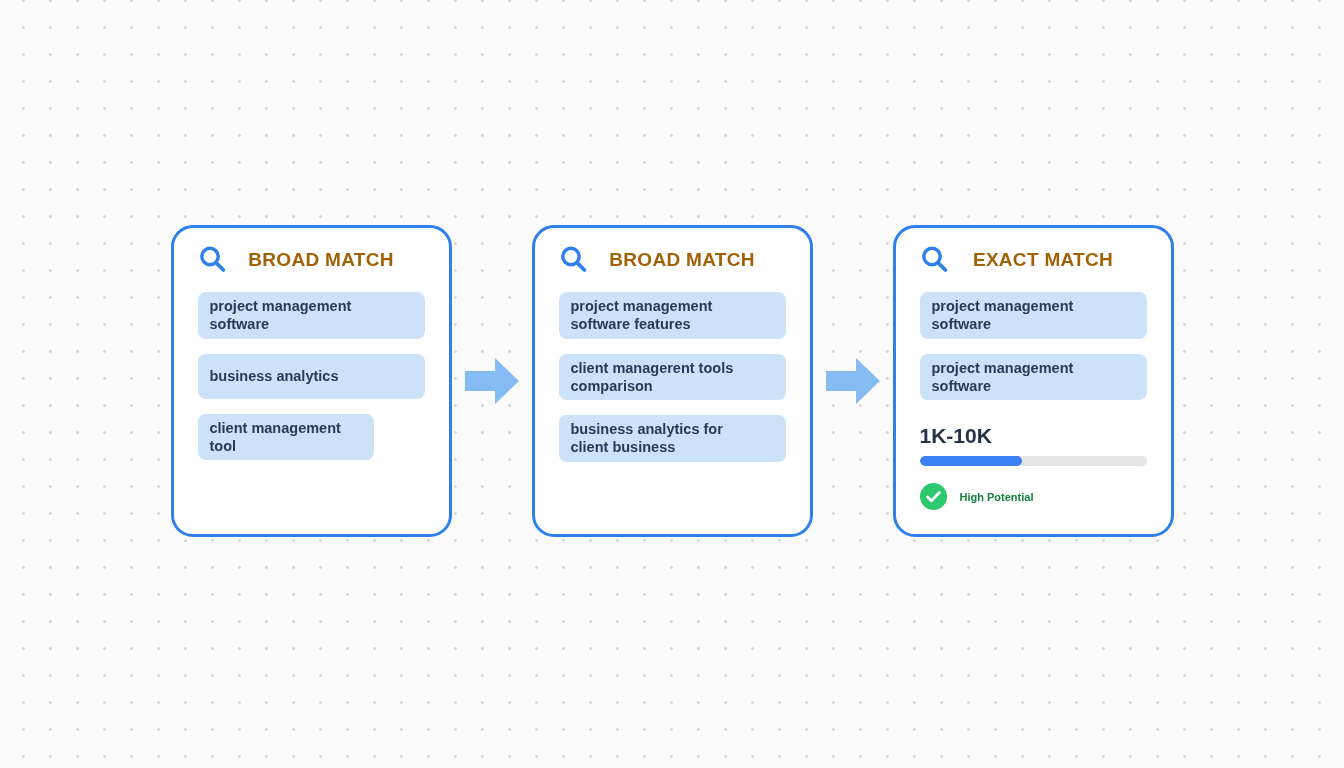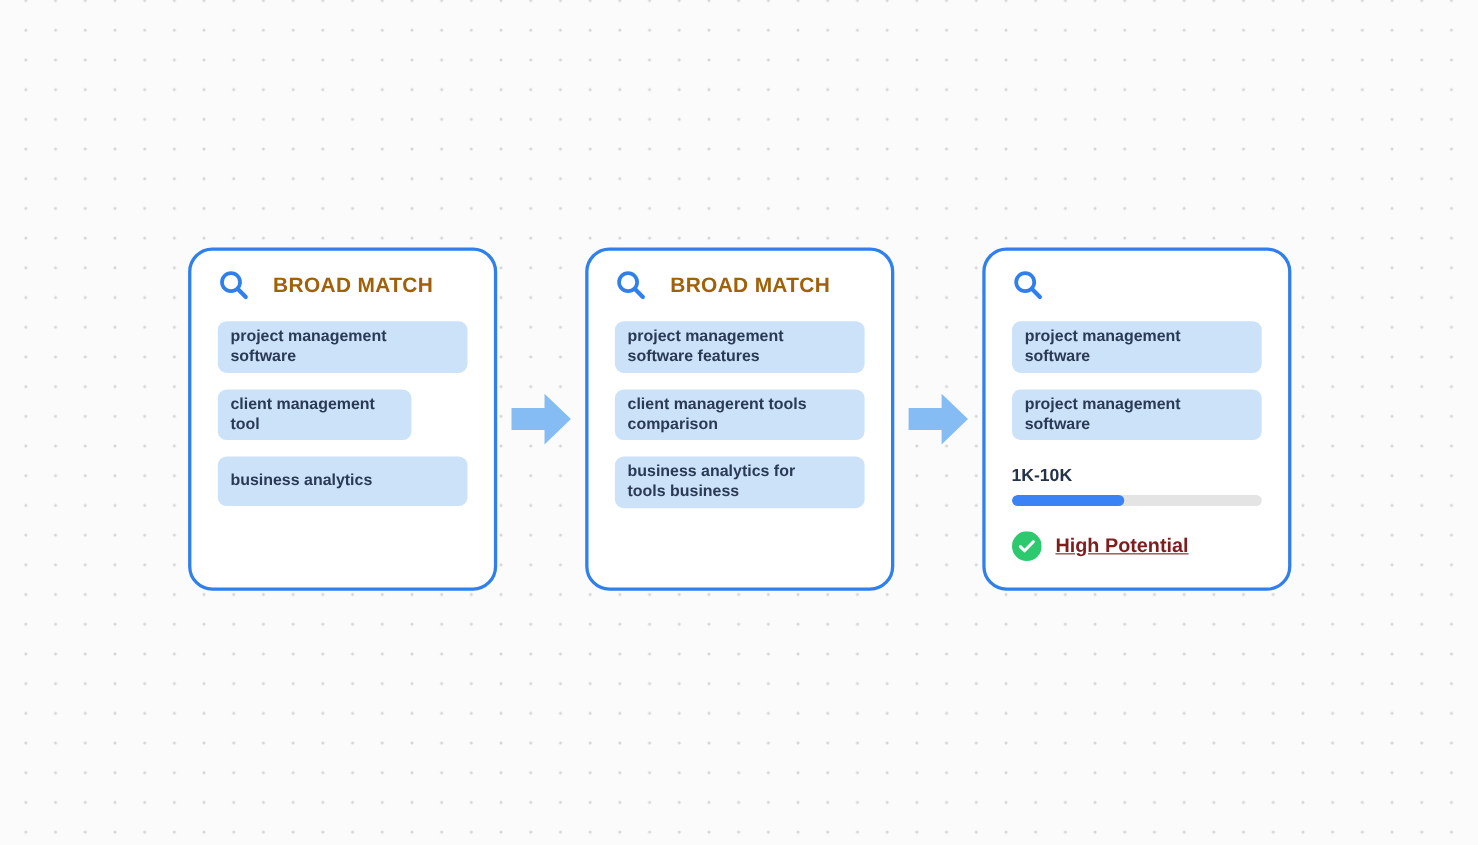--- a/index.html
+++ b/index.html
@@ -66,21 +66,21 @@
     font-size: 14.5px;
     font-weight: 600;
     line-height: 1.26;
     color: #2a3a55;
     white-space: pre-line;
   }
   .tag.narrow { width: 176px; }
   .volume { margin-top: auto; }
   .volume.mid { margin-top: 9px; }
   .volume-label {
-    font-size: 16px;
+    font-size: 21px;
     font-weight: 600;
     color: #25334a;
     margin-bottom: 8px;
   }
   .track {
     width: 100%;
     height: 10px;
     background: #e4e4e4;
     border-radius: 6px;
     overflow: hidden;
@@ -91,24 +91,23 @@
     border-radius: 6px;
   }
   .badge {
     margin-top: auto;
     display: flex;
     align-items: center;
     gap: 13px;
   }
   .badge-icon { width: 27px; height: 27px; flex: 0 0 auto; }
   .badge-label {
-    font-size: 18px;
+    font-size: 11px;
     font-weight: 700;
-    color: #7f1d1d;
-    text-decoration: underline;
+    color: #15803d;
   }
   .arrow-cell {
     width: 80px;
     display: flex;
     align-items: center;
     justify-content: center;
   }
 </style>
 </head>
 <body>
@@ -120,23 +119,23 @@
       <span class="icon">
         <svg viewBox="0 0 29 29" width="29" height="29" fill="none">
           <circle cx="12" cy="11.5" r="8.2" stroke="#2f80ed" stroke-width="3.4"></circle>
           <line x1="18.2" y1="17.8" x2="25.4" y2="25" stroke="#2f80ed" stroke-width="3.8" stroke-linecap="round"></line>
         </svg>
       </span>
       <h2 class="card-title">BROAD MATCH</h2>
     </div>
     <div class="tag">project management
 software</div>
+    <div class="tag">business analytics</div>
     <div class="tag narrow">client management
 tool</div>
-    <div class="tag">business analytics</div>
   </section>
 
   <div class="arrow-cell">
     <svg width="56" height="54" viewBox="0 0 56 54">
       <polygon points="1,17 31,17 31,4 55,27 31,50 31,37 1,37" fill="#84bcf3"></polygon>
     </svg>
   </div>
 
   <section class="card">
     <div class="card-header">
@@ -146,37 +145,38 @@
           <line x1="18.2" y1="17.8" x2="25.4" y2="25" stroke="#2f80ed" stroke-width="3.8" stroke-linecap="round"></line>
         </svg>
       </span>
       <h2 class="card-title">BROAD MATCH</h2>
     </div>
     <div class="tag">project management
 software features</div>
     <div class="tag">client managerent tools
 comparison</div>
     <div class="tag">business analytics for
-tools business</div>
+client business</div>
   </section>
 
   <div class="arrow-cell">
     <svg width="56" height="54" viewBox="0 0 56 54">
       <polygon points="1,17 31,17 31,4 55,27 31,50 31,37 1,37" fill="#84bcf3"></polygon>
     </svg>
   </div>
 
   <section class="card">
     <div class="card-header">
       <span class="icon">
         <svg viewBox="0 0 29 29" width="29" height="29" fill="none">
           <circle cx="12" cy="11.5" r="8.2" stroke="#2f80ed" stroke-width="3.4"></circle>
           <line x1="18.2" y1="17.8" x2="25.4" y2="25" stroke="#2f80ed" stroke-width="3.8" stroke-linecap="round"></line>
         </svg>
       </span>
+      <h2 class="card-title">EXACT MATCH</h2>
     </div>
     <div class="tag">project management
 software</div>
     <div class="tag">project management
 software</div>
     <div class="volume mid">
       <div class="volume-label">1K-10K</div>
       <div class="track">
         <div class="fill" style="width: 45%;"></div>
       </div>

